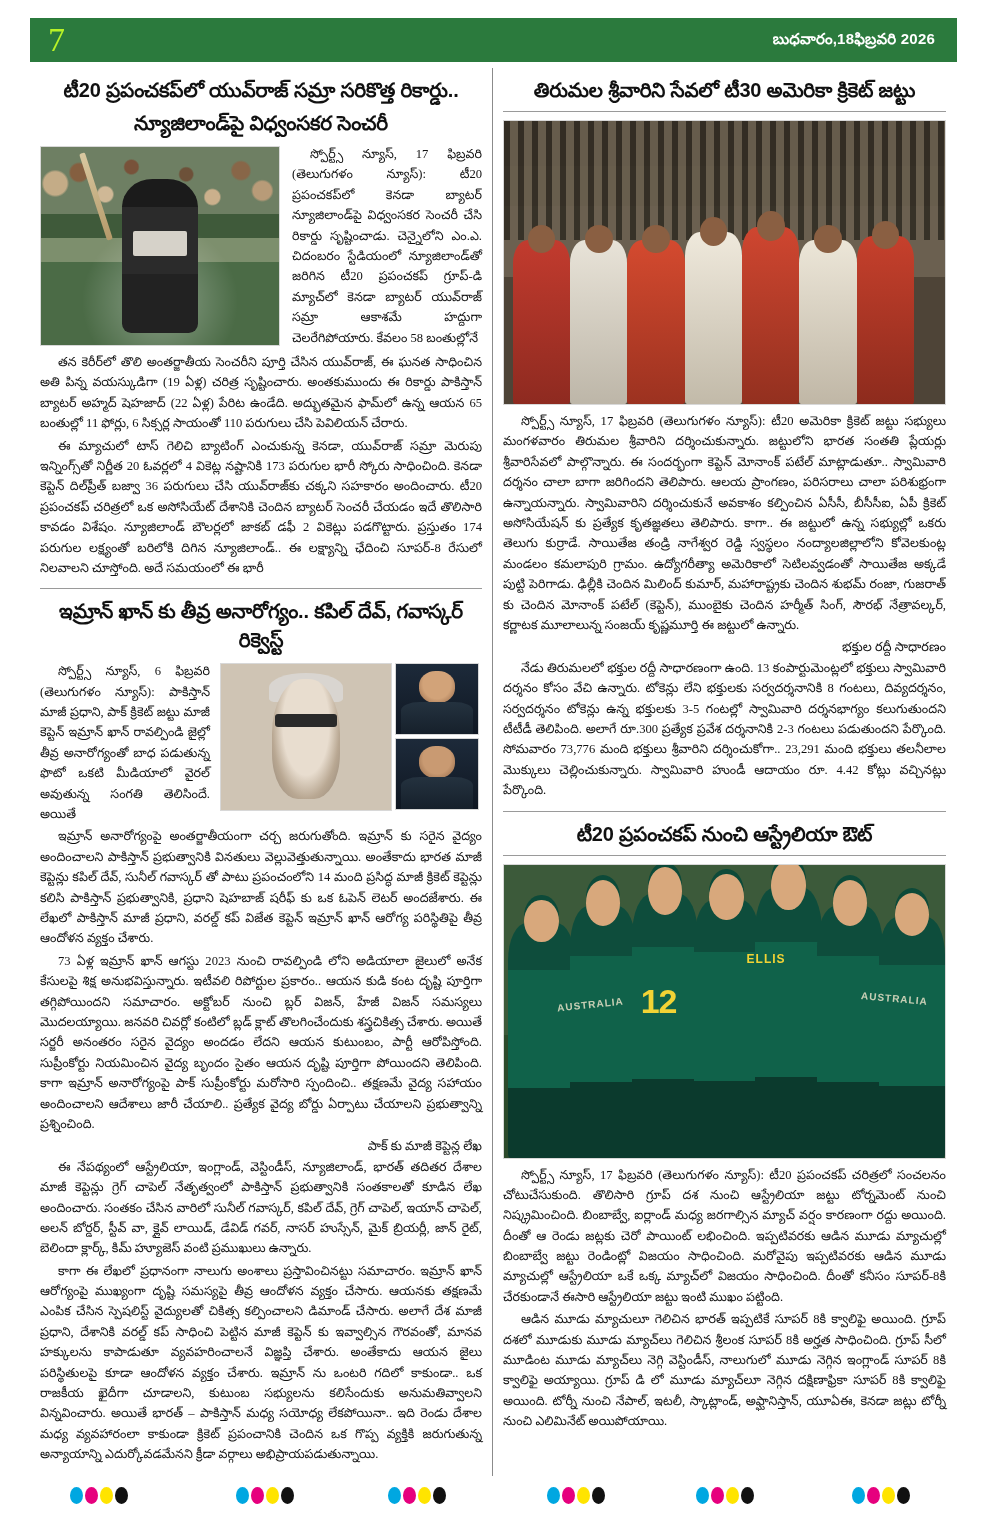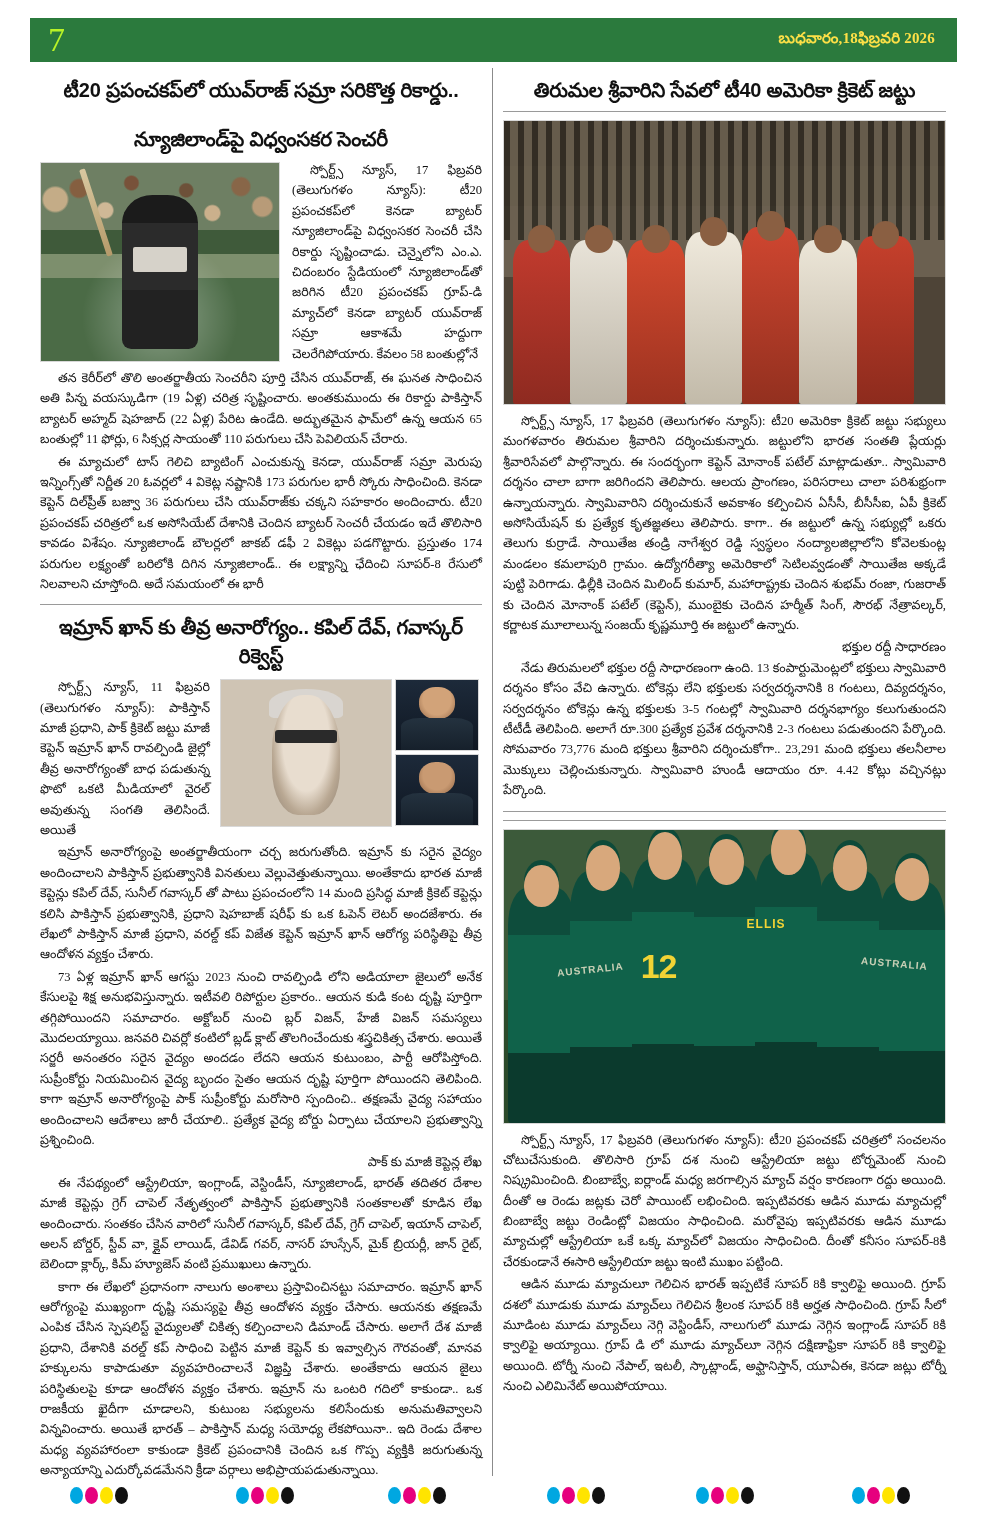--- a/index.html
+++ b/index.html
@@ -32,23 +32,23 @@
   }
   .page-number {
     font-family: "Liberation Serif", serif;
     font-size: 34px;
     color: #b9f227;
     font-weight: 400;
     line-height: 1;
     letter-spacing: 1px;
   }
   .masthead-date {
-    font-family: Liberation Serif, serif;
+    font-family: Liberation Sans, sans-serif;
     font-size: 15px;
-    color: #fde047;
+    color: #ffffff;
     font-weight: 700;
     letter-spacing: .2px;
   }
 
   
   .columns {
     position: absolute;
     left: 30px; top: 68px;
     width: 927px; height: 1408px;
     display: flex;
@@ -67,21 +67,21 @@
     font-weight: 700;
     font-size: 20px;
     line-height: 1.45;
     color: #111;
     text-align: center;
     margin: 8px 0 6px 0;
     letter-spacing: -.2px;
   }
   .headline.two-line { }
   .headline .l1 { display: block; }
-  .headline .l2 { display: block; margin-top: 20px; }
+  .headline .l2 { display: block; margin-top: 4px; }
   .hr-thin {
     border: 0; border-top: 1px solid #9a9a9a;
     margin: 10px 0 8px 0;
   }
   .hr-top {
     border: 0; border-top: 1px solid #9a9a9a;
     margin: 6px 0 8px 0;
   }
 
   
@@ -365,39 +365,39 @@
               <div class="photo ph-kapil">
                 <div class="head"></div>
                 <div class="suit"></div>
               </div>
               <div class="photo ph-gavaskar">
                 <div class="head"></div>
                 <div class="suit"></div>
               </div>
             </div>
           </div>
-          <p class="body-text indent">స్పోర్ట్స్ న్యూస్, 11 ఫిబ్రవరి (తెలుగుగళం న్యూస్): పాకిస్తాన్ మాజీ ప్రధాని, పాక్ క్రికెట్ జట్టు మాజీ కెప్టెన్ ఇమ్రాన్ ఖాన్ రావల్పిండి జైల్లో తీవ్ర అనారోగ్యంతో బాధ పడుతున్న ఫొటో ఒకటి మీడియాలో వైరల్ అవుతున్న సంగతి తెలిసిందే. అయితే</p>
+          <p class="body-text indent">స్పోర్ట్స్ న్యూస్, 6 ఫిబ్రవరి (తెలుగుగళం న్యూస్): పాకిస్తాన్ మాజీ ప్రధాని, పాక్ క్రికెట్ జట్టు మాజీ కెప్టెన్ ఇమ్రాన్ ఖాన్ రావల్పిండి జైల్లో తీవ్ర అనారోగ్యంతో బాధ పడుతున్న ఫొటో ఒకటి మీడియాలో వైరల్ అవుతున్న సంగతి తెలిసిందే. అయితే</p>
         </div>
 
         <p class="body-text indent">ఇమ్రాన్ అనారోగ్యంపై అంతర్జాతీయంగా చర్చ జరుగుతోంది. ఇమ్రాన్ కు సరైన వైద్యం అందించాలని పాకిస్తాన్ ప్రభుత్వానికి వినతులు వెల్లువెత్తుతున్నాయి. అంతేకాదు భారత మాజీ కెప్టెన్లు కపిల్ దేవ్, సునీల్ గవాస్కర్ తో పాటు ప్రపంచంలోని 14 మంది ప్రసిద్ధ మాజీ క్రికెట్ కెప్టెన్లు కలిసి పాకిస్తాన్ ప్రభుత్వానికి, ప్రధాని షెహబాజ్ షరీఫ్ కు ఒక ఓపెన్ లెటర్ అందజేశారు. ఈ లేఖలో పాకిస్తాన్ మాజీ ప్రధాని, వరల్డ్ కప్ విజేత కెప్టెన్ ఇమ్రాన్ ఖాన్ ఆరోగ్య పరిస్థితిపై తీవ్ర ఆందోళన వ్యక్తం చేశారు.</p>
 
         <p class="body-text indent">73 ఏళ్ల ఇమ్రాన్ ఖాన్ ఆగస్టు 2023 నుంచి రావల్పిండి లోని అడియాలా జైలులో అనేక కేసులపై శిక్ష అనుభవిస్తున్నారు. ఇటీవలి రిపోర్టుల ప్రకారం.. ఆయన కుడి కంట దృష్టి పూర్తిగా తగ్గిపోయిందని సమాచారం. అక్టోబర్ నుంచి బ్లర్ విజన్, హేజీ విజన్ సమస్యలు మొదలయ్యాయి. జనవరి చివర్లో కంటిలో బ్లడ్ క్లాట్ తొలగించేందుకు శస్త్రచికిత్స చేశారు. అయితే సర్జరీ అనంతరం సరైన వైద్యం అందడం లేదని ఆయన కుటుంబం, పార్టీ ఆరోపిస్తోంది. సుప్రీంకోర్టు నియమించిన వైద్య బృందం సైతం ఆయన దృష్టి పూర్తిగా పోయిందని తెలిపింది. కాగా ఇమ్రాన్ అనారోగ్యంపై పాక్ సుప్రీంకోర్టు మరోసారి స్పందించి.. తక్షణమే వైద్య సహాయం అందించాలని ఆదేశాలు జారీ చేయాలి.. ప్రత్యేక వైద్య బోర్డు ఏర్పాటు చేయాలని ప్రభుత్వాన్ని ప్రశ్నించింది.</p>
 
         <p class="subhead">పాక్ కు మాజీ కెప్టెన్ల లేఖ</p>
         <p class="body-text indent">ఈ నేపథ్యంలో ఆస్ట్రేలియా, ఇంగ్లాండ్, వెస్టిండీస్, న్యూజిలాండ్, భారత్ తదితర దేశాల మాజీ కెప్టెన్లు గ్రెగ్ చాపెల్ నేతృత్వంలో పాకిస్తాన్ ప్రభుత్వానికి సంతకాలతో కూడిన లేఖ అందించారు. సంతకం చేసిన వారిలో సునీల్ గవాస్కర్, కపిల్ దేవ్, గ్రెగ్ చాపెల్, ఇయాన్ చాపెల్, అలన్ బోర్డర్, స్టీవ్ వా, క్లైవ్ లాయిడ్, డేవిడ్ గవర్, నాసర్ హుస్సేన్, మైక్ బ్రియర్లీ, జాన్ రైట్, బెలిందా క్లార్క్, కిమ్ హ్యూజెస్ వంటి ప్రముఖులు ఉన్నారు.</p>
 
         <p class="body-text indent">కాగా ఈ లేఖలో ప్రధానంగా నాలుగు అంశాలు ప్రస్తావించినట్టు సమాచారం. ఇమ్రాన్ ఖాన్ ఆరోగ్యంపై ముఖ్యంగా దృష్టి సమస్యపై తీవ్ర ఆందోళన వ్యక్తం చేసారు. ఆయనకు తక్షణమే ఎంపిక చేసిన స్పెషలిస్ట్ వైద్యులతో చికిత్స కల్పించాలని డిమాండ్ చేసారు. అలాగే దేశ మాజీ ప్రధాని, దేశానికి వరల్డ్ కప్ సాధించి పెట్టిన మాజీ కెప్టెన్ కు ఇవ్వాల్సిన గౌరవంతో, మానవ హక్కులను కాపాడుతూ వ్యవహరించాలనే విజ్ఞప్తి చేశారు. అంతేకాదు ఆయన జైలు పరిస్థితులపై కూడా ఆందోళన వ్యక్తం చేశారు. ఇమ్రాన్ ను ఒంటరి గదిలో కాకుండా.. ఒక రాజకీయ ఖైదీగా చూడాలని, కుటుంబ సభ్యులను కలిసేందుకు అనుమతివ్వాలని విన్నవించారు. అయితే భారత్ – పాకిస్తాన్ మధ్య సయోధ్య లేకపోయినా.. ఇది రెండు దేశాల మధ్య వ్యవహారంలా కాకుండా క్రికెట్ ప్రపంచానికి చెందిన ఒక గొప్ప వ్యక్తికి జరుగుతున్న అన్యాయాన్ని ఎదుర్కోవడమేనని క్రీడా వర్గాలు అభిప్రాయపడుతున్నాయి.</p>
       </div>
 
     </div>
 
     <div class="col col-right">
 
       <div>
-        <div class="headline">తిరుమల శ్రీవారిని సేవలో టీ40 అమెరికా క్రికెట్ జట్టు</div>
+        <div class="headline">తిరుమల శ్రీవారిని సేవలో టీ30 అమెరికా క్రికెట్ జట్టు</div>
         <hr class="hr-top">
 
         <div class="photo ph-temple-devotees" style="height:285px">
           <div class="gate"></div>
           <div class="people">
             <div class="p p1"></div>
             <div class="p p2"></div>
             <div class="p p3"></div>
             <div class="p p4"></div>
             <div class="p p5"></div>
@@ -407,20 +407,21 @@
         </div>
 
         <p class="body-text indent" style="margin-top:6px">స్పోర్ట్స్ న్యూస్, 17 ఫిబ్రవరి (తెలుగుగళం న్యూస్): టీ20 అమెరికా క్రికెట్ జట్టు సభ్యులు మంగళవారం తిరుమల శ్రీవారిని దర్శించుకున్నారు. జట్టులోని భారత సంతతి ప్లేయర్లు శ్రీవారిసేవలో పాల్గొన్నారు. ఈ సందర్భంగా కెప్టెన్ మోనాంక్ పటేల్ మాట్లాడుతూ.. స్వామివారి దర్శనం చాలా బాగా జరిగిందని తెలిపారు. ఆలయ ప్రాంగణం, పరిసరాలు చాలా పరిశుభ్రంగా ఉన్నాయన్నారు. స్వామివారిని దర్శించుకునే అవకాశం కల్పించిన ఏసీసీ, బీసీసీఐ, ఏపీ క్రికెట్ అసోసియేషన్ కు ప్రత్యేక కృతజ్ఞతలు తెలిపారు. కాగా.. ఈ జట్టులో ఉన్న సభ్యుల్లో ఒకరు తెలుగు కుర్రాడే. సాయితేజ తండ్రి నాగేశ్వర రెడ్డి స్వస్థలం నంద్యాలజిల్లాలోని కోవెలకుంట్ల మండలం కమలాపురి గ్రామం. ఉద్యోగరీత్యా అమెరికాలో సెటిలవ్వడంతో సాయితేజ అక్కడే పుట్టి పెరిగాడు. ఢిల్లీకి చెందిన మిలింద్ కుమార్, మహారాష్ట్రకు చెందిన శుభమ్ రంజా, గుజరాత్ కు చెందిన మోనాంక్ పటేల్ (కెప్టెన్), ముంబైకు చెందిన హర్మీత్ సింగ్, సౌరభ్ నేత్రావల్కర్, కర్ణాటక మూలాలున్న సంజయ్ కృష్ణమూర్తి ఈ జట్టులో ఉన్నారు.</p>
         <p class="subhead">భక్తుల రద్దీ సాధారణం</p>
         <p class="body-text indent">నేడు తిరుమలలో భక్తుల రద్దీ సాధారణంగా ఉంది. 13 కంపార్టుమెంట్లలో భక్తులు స్వామివారి దర్శనం కోసం వేచి ఉన్నారు. టోకెన్లు లేని భక్తులకు సర్వదర్శనానికి 8 గంటలు, దివ్యదర్శనం, సర్వదర్శనం టోకెన్లు ఉన్న భక్తులకు 3-5 గంటల్లో స్వామివారి దర్శనభాగ్యం కలుగుతుందని టీటీడీ తెలిపింది. అలాగే రూ.300 ప్రత్యేక ప్రవేశ దర్శనానికి 2-3 గంటలు పడుతుందని పేర్కొంది. సోమవారం 73,776 మంది భక్తులు శ్రీవారిని దర్శించుకోగా.. 23,291 మంది భక్తులు తలనీలాల మొక్కులు చెల్లించుకున్నారు. స్వామివారి హుండీ ఆదాయం రూ. 4.42 కోట్లు వచ్చినట్లు పేర్కొంది.</p>
       </div>
 
       <hr class="hr-thin">
 
       <div>
+        <div class="headline">టీ20 ప్రపంచకప్ నుంచి ఆస్ట్రేలియా ఔట్</div>
         <hr class="hr-top">
 
         <div class="photo ph-aus-team" style="height:295px">
           <div class="p p1"></div>
           <div class="p p2"></div>
           <div class="p p3"></div>
           <div class="p p4"></div>
           <div class="p p5"></div>
           <div class="p p6"></div>
           <div class="p p7"></div>

